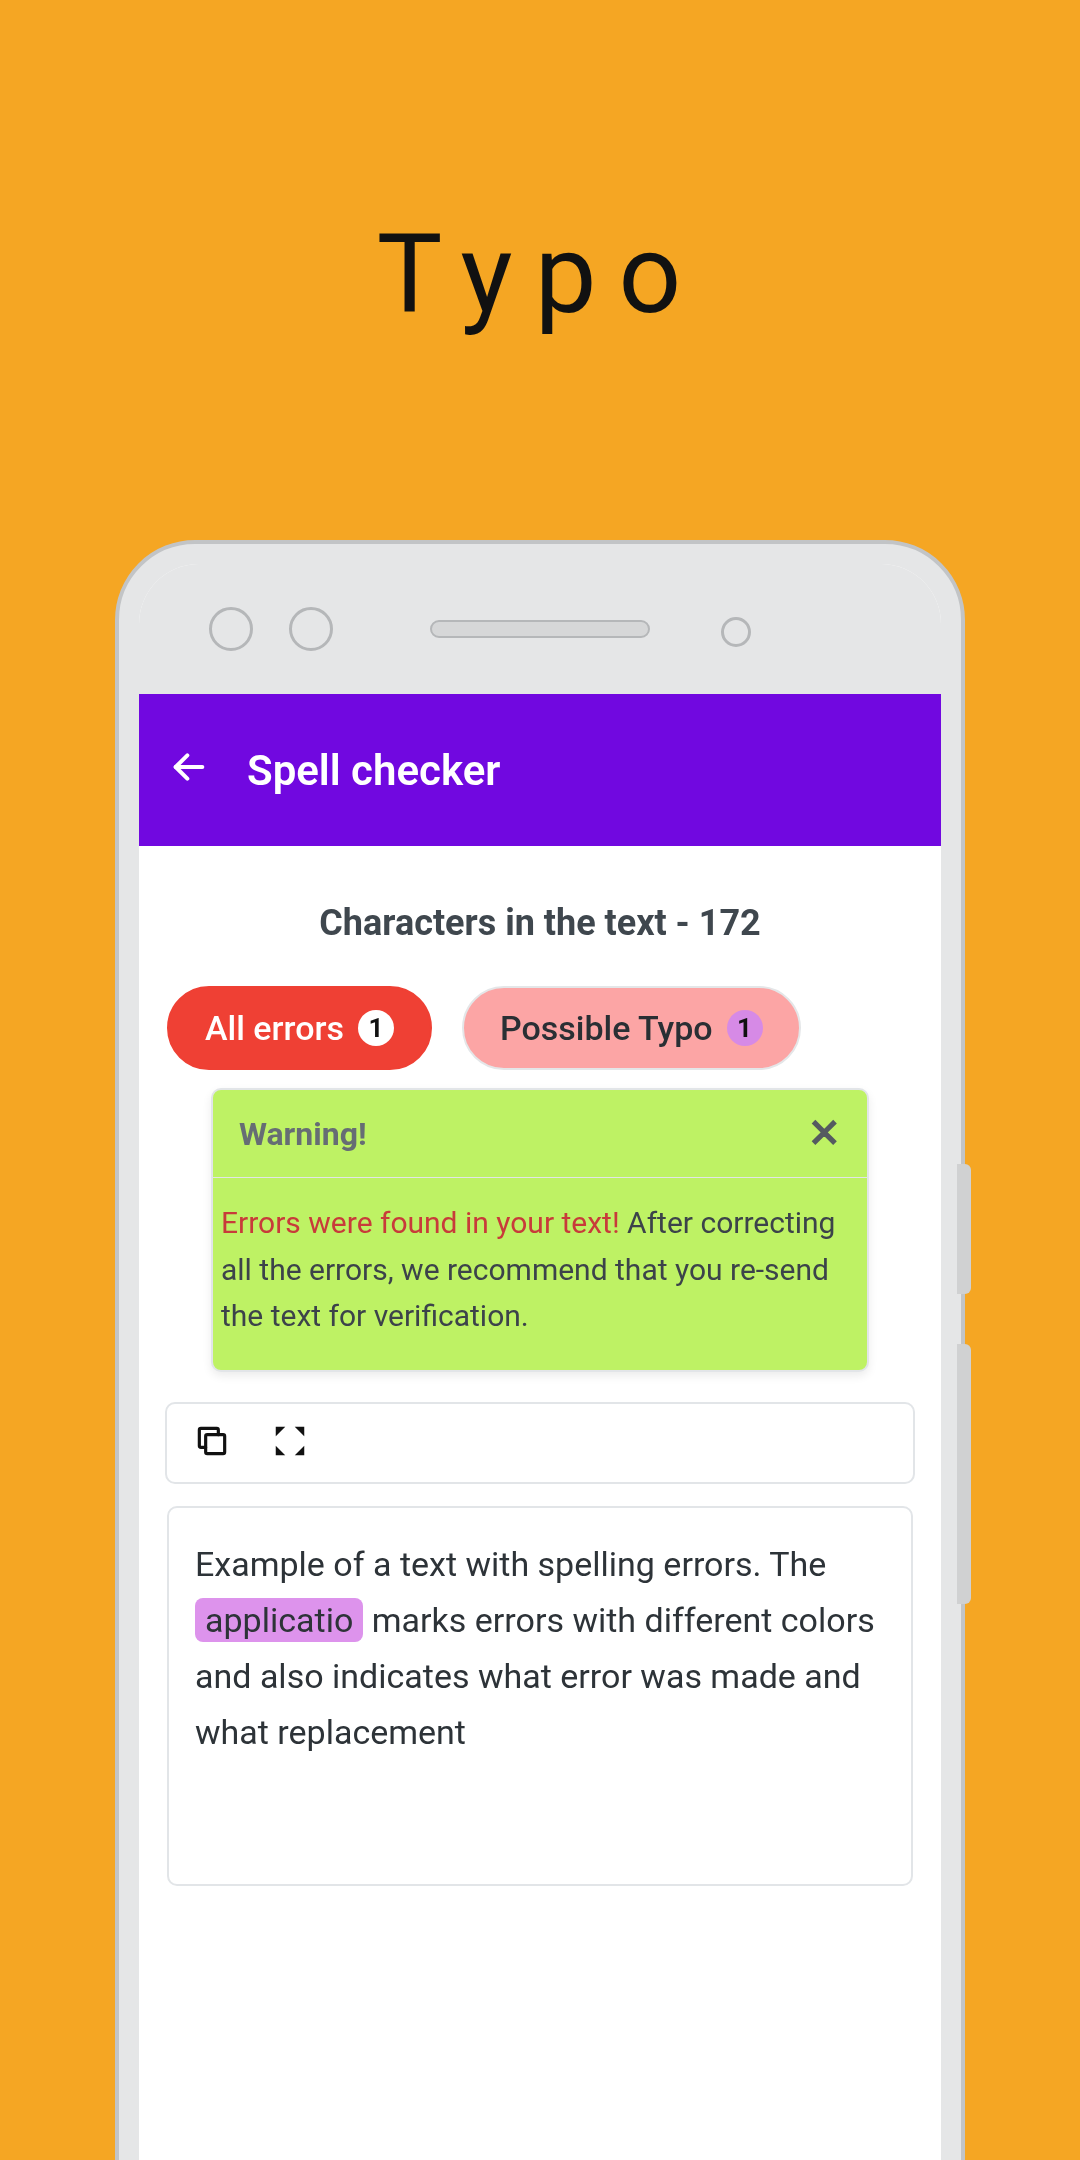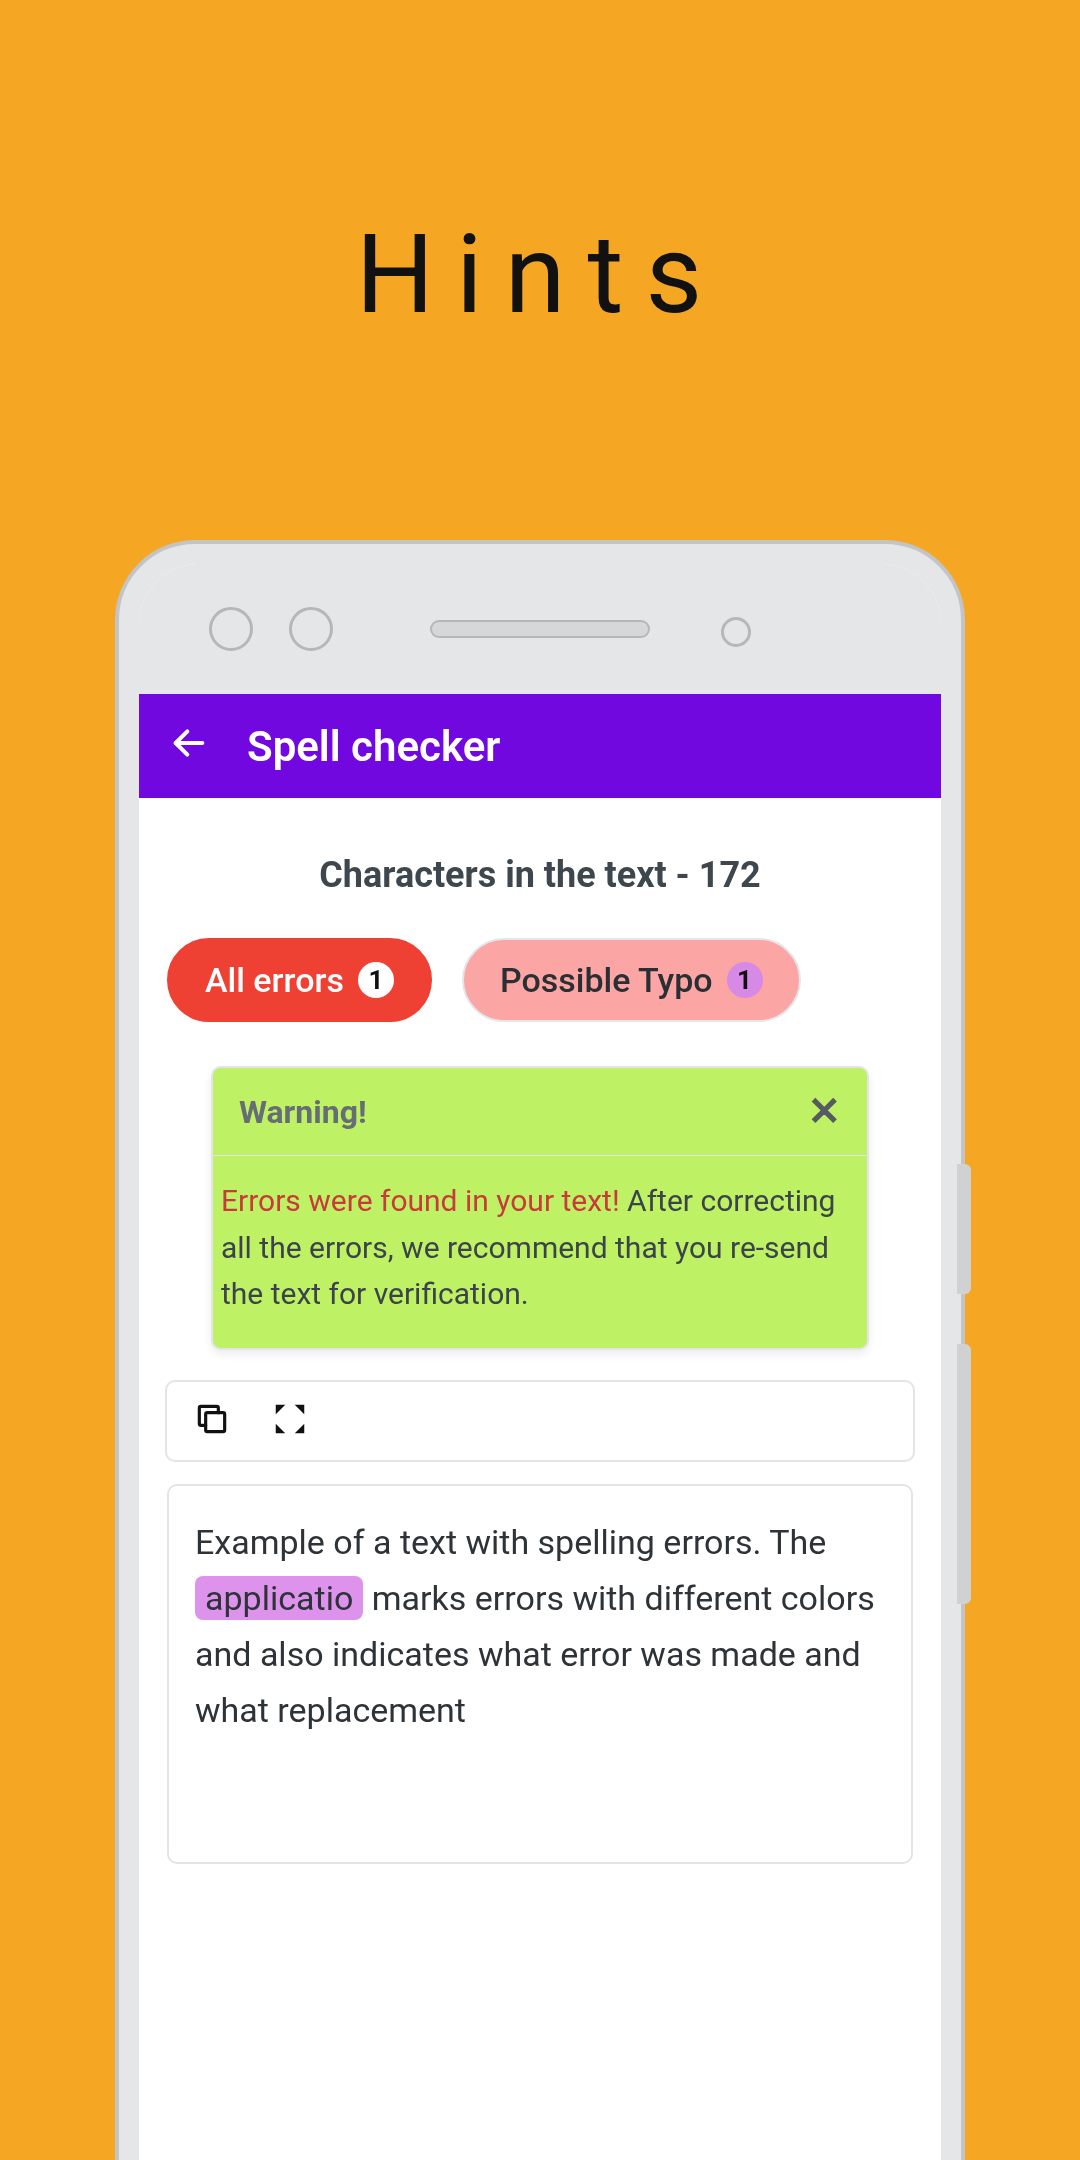--- a/index.html
+++ b/index.html
@@ -74,21 +74,21 @@
 
   .screen {
     position: absolute;
     top: 130px; left: 0; right: 0; bottom: 0;
     background: #fff;
     overflow: hidden;
   }
 
   .app-bar {
     background: #7108e0;
-    height: 104px;
+    height: 152px;
     display: flex;
     align-items: center;
     padding: 0 30px;
     gap: 38px;
   }
   .back-arrow {
     color: #fff;
     font-size: 44px;
     line-height: 1;
   }
@@ -106,21 +106,21 @@
     font-size: 36px;
     font-weight: 700;
     color: #3f474e;
     line-height: 1.5;
     margin-top: 16px;
   }
 
   .pills {
     display: flex;
     gap: 30px;
-    padding: 8px 28px 44px;
+    padding: 8px 28px 18px;
   }
   .pill {
     border-radius: 60px;
     padding: 20px 36px;
     font-size: 34px;
     font-weight: 500;
     display: flex;
     align-items: center;
     gap: 14px;
     border: 2px solid #e4e6e8;
@@ -203,21 +203,21 @@
   }
   .hl {
     background: #dd93ec;
     border-radius: 8px;
     padding: 2px 10px;
   }
 </style>
 </head>
 <body>
 
-<div class="promo-title">Hints</div>
+<div class="promo-title">Typo</div>
 
 <div class="phone-frame">
   <div class="side-btn sb1"></div>
   <div class="side-btn sb2"></div>
   <div class="phone-inner">
     <div class="hw-top">
       <div class="cam-outer cam1"></div>
       <div class="cam-outer cam2"></div>
       <div class="speaker"></div>
       <div class="cam-outer cam3"></div>

